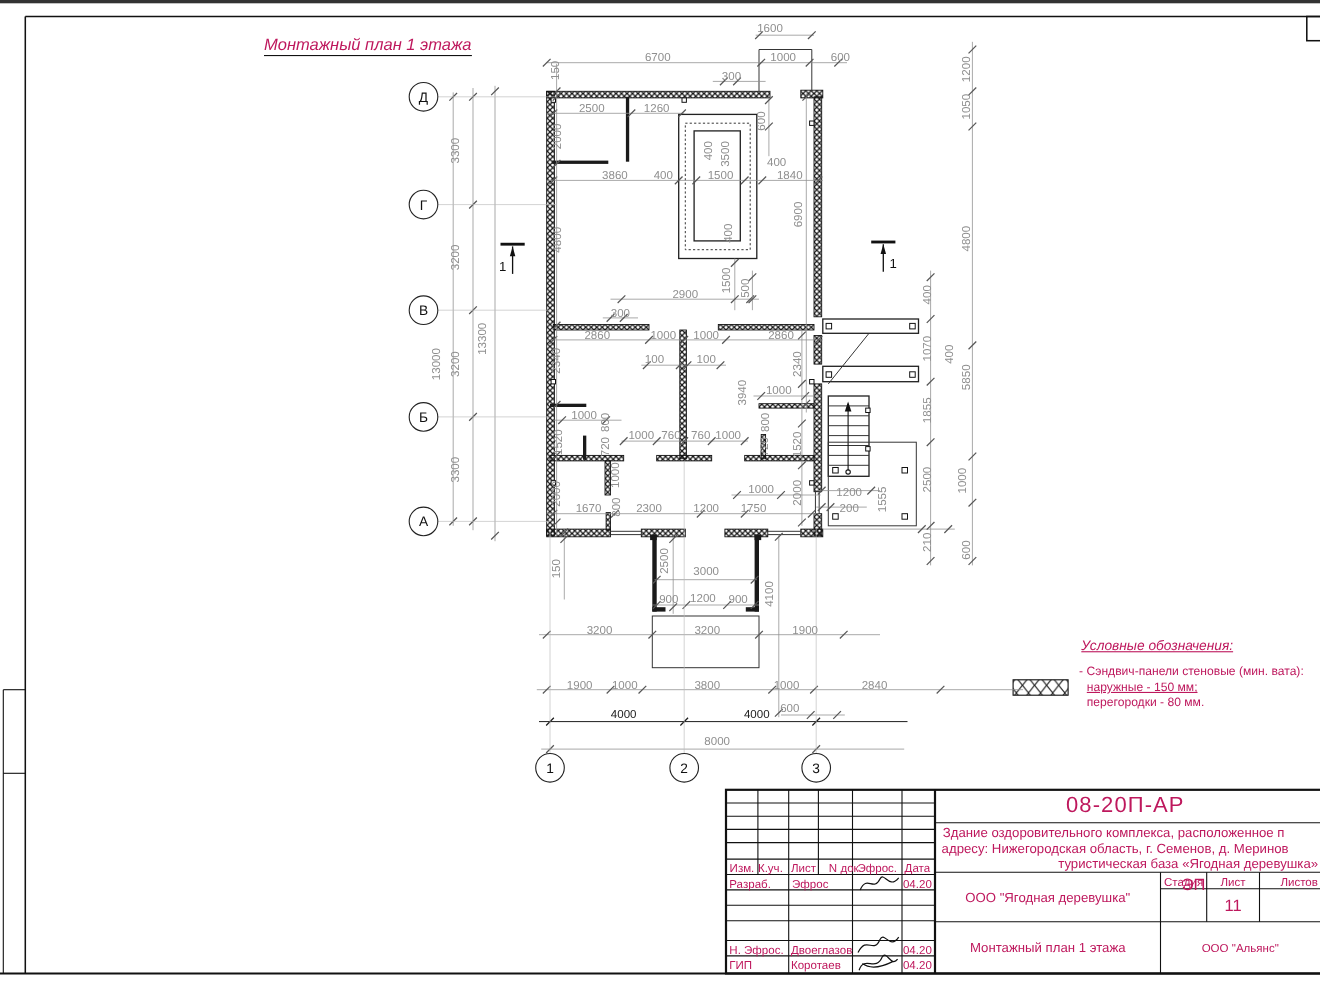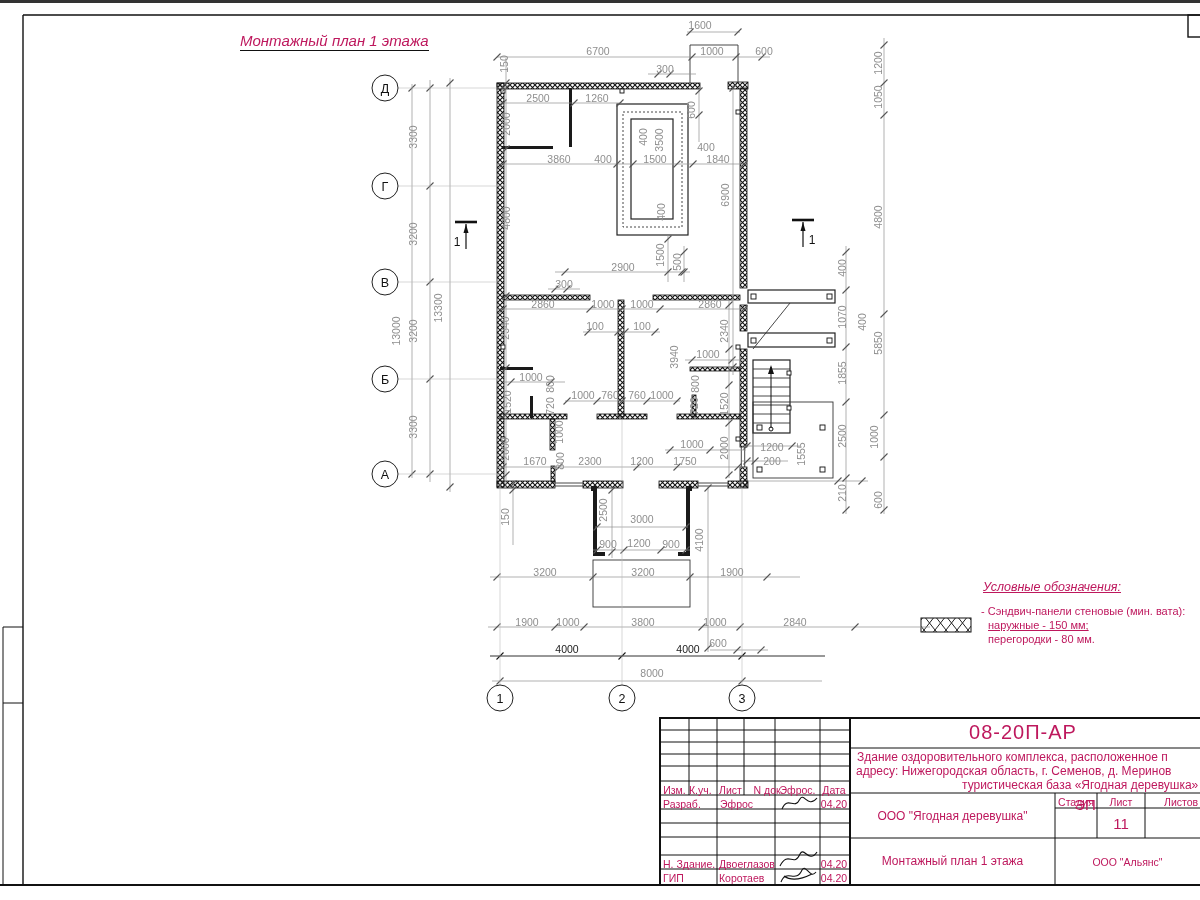--- a/index.html
+++ b/index.html
@@ -487,21 +487,21 @@
 <div class="ov tb-s ctr" style="left:689px;top:784px;width:20px;">К.уч.</div>
 <div class="ov tb-s ctr" style="left:717px;top:784px;width:27px;">Лист</div>
 <div class="ov tb-s ctr" style="left:744px;top:784px;width:49px;">N док.</div>
 <div class="ov tb-s ctr" style="left:775px;top:784px;width:45px;">Эфрос.</div>
 <div class="ov tb-s ctr" style="left:820px;top:784px;width:28px;">Дата</div>
 
 <div class="ov tb-s" style="left:663px;top:798px;">Разраб.</div>
 <div class="ov tb-s" style="left:720px;top:798px;">Эфрос</div>
 <div class="ov tb-s ctr" style="left:820px;top:798px;width:28px;">04.20</div>
 
-<div class="ov tb-s" style="left:663px;top:858px;">Н. Здание.</div>
+<div class="ov tb-s" style="left:663px;top:858px;">Н. Эфрос.</div>
 <div class="ov tb-s" style="left:719px;top:858px;">Двоеглазов</div>
 <div class="ov tb-s ctr" style="left:820px;top:858px;width:28px;">04.20</div>
 
 <div class="ov tb-s" style="left:663px;top:872px;">ГИП</div>
 <div class="ov tb-s" style="left:719px;top:872px;">Коротаев</div>
 <div class="ov tb-s ctr" style="left:820px;top:872px;width:28px;">04.20</div>
 
 <div class="ov tb-m ctr" style="left:850px;top:809px;width:205px;">ООО "Ягодная деревушка"</div>
 <div class="ov tb-s ctr" style="left:1055px;top:796px;width:42px;">Стадия</div>
 <div class="ov tb-s ctr" style="left:1097px;top:796px;width:48px;">Лист</div>

